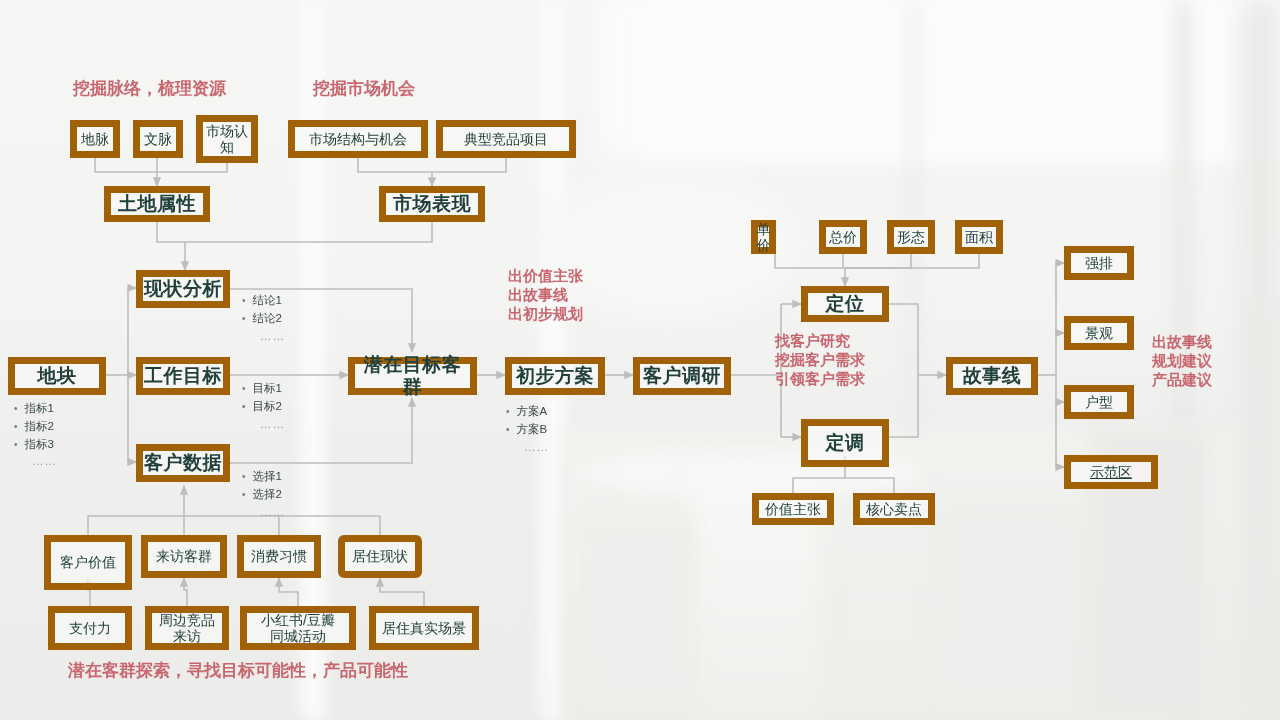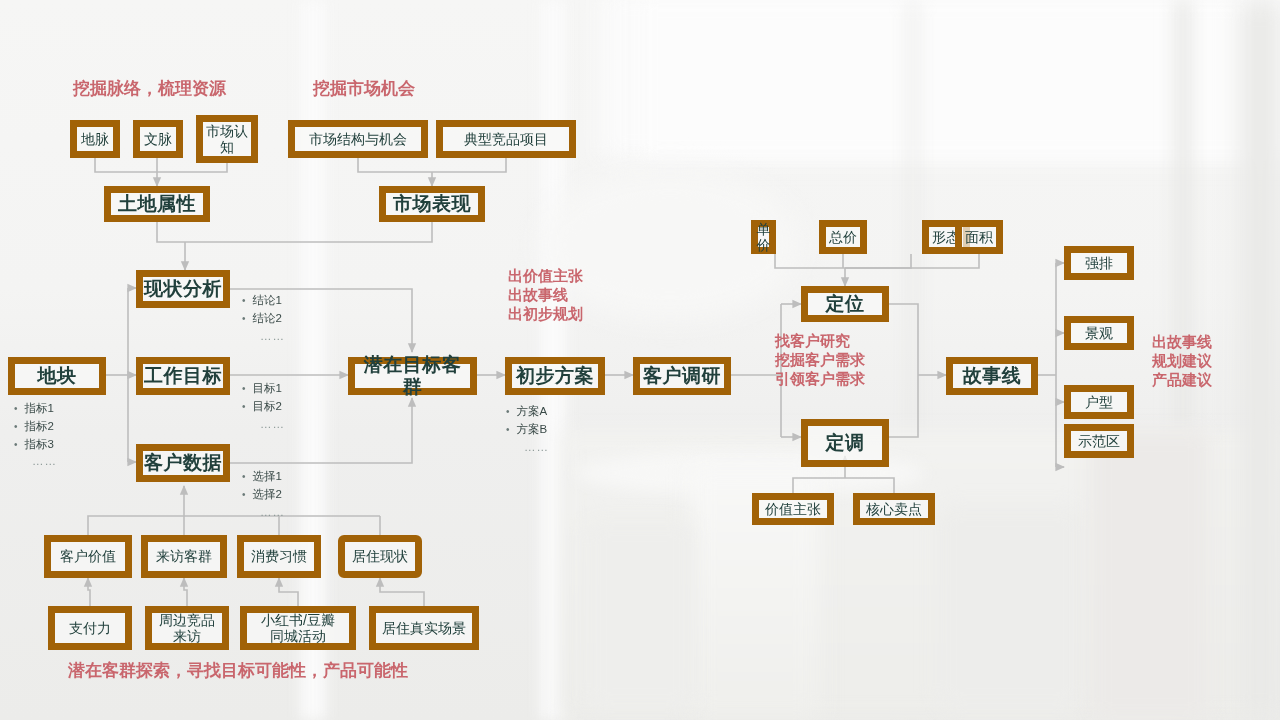--- a/index.html
+++ b/index.html
@@ -185,37 +185,37 @@
   <div class="node big" style="left:136px;top:444px;width:94px;height:38px;">客户数据</div>
 
   <div class="node big" style="left:8px;top:357px;width:98px;height:38px;">地块</div>
 
   <div class="node big" style="left:348px;top:357px;width:129px;height:38px;">潜在目标客群</div>
   <div class="node big" style="left:505px;top:357px;width:100px;height:38px;">初步方案</div>
   <div class="node big" style="left:633px;top:357px;width:98px;height:38px;">客户调研</div>
 
   <div class="node small" style="left:751px;top:220px;width:25px;height:34px;">单价</div>
   <div class="node small" style="left:819px;top:220px;width:48px;height:34px;">总价</div>
-  <div class="node small" style="left:922px;top:220px;width:48px;height:34px;">形态</div>
+  <div class="node small" style="left:887px;top:220px;width:48px;height:34px;">形态</div>
   <div class="node small" style="left:955px;top:220px;width:48px;height:34px;">面积</div>
 
   <div class="node big" style="left:801px;top:286px;width:88px;height:36px;">定位</div>
   <div class="node big" style="left:801px;top:419px;width:88px;height:48px;">定调</div>
 
   <div class="node small" style="left:752px;top:493px;width:82px;height:32px;">价值主张</div>
   <div class="node small" style="left:853px;top:493px;width:82px;height:32px;">核心卖点</div>
 
   <div class="node big" style="left:946px;top:357px;width:92px;height:38px;">故事线</div>
 
   <div class="node small" style="left:1064px;top:246px;width:70px;height:34px;">强排</div>
   <div class="node small" style="left:1064px;top:316px;width:70px;height:34px;">景观</div>
   <div class="node small" style="left:1064px;top:385px;width:70px;height:34px;">户型</div>
-  <div class="node small" style="left:1064px;top:424px;width:70px;height:34px;">示范区</div>
-
-  <div class="node small" style="left:44px;top:535px;width:88px;height:43px;">客户价值</div>
+  <div class="node small" style="left:1064px;top:455px;width:94px;height:34px;text-decoration:underline;">示范区</div>
+
+  <div class="node small" style="left:44px;top:535px;width:88px;height:55px;">客户价值</div>
   <div class="node small" style="left:141px;top:535px;width:86px;height:43px;">来访客群</div>
   <div class="node small" style="left:237px;top:535px;width:84px;height:43px;">消费习惯</div>
   <div class="node small" style="left:338px;top:535px;width:84px;height:43px;border-radius:6px;">居住现状</div>
 
   <div class="node small" style="left:48px;top:606px;width:84px;height:44px;">支付力</div>
   <div class="node small" style="left:145px;top:606px;width:84px;height:44px;white-space:pre-line;">周边竞品
 来访</div>
   <div class="node small" style="left:240px;top:606px;width:116px;height:44px;white-space:pre-line;">小红书/豆瓣
 同城活动</div>
   <div class="node small" style="left:369px;top:606px;width:110px;height:44px;">居住真实场景</div>

